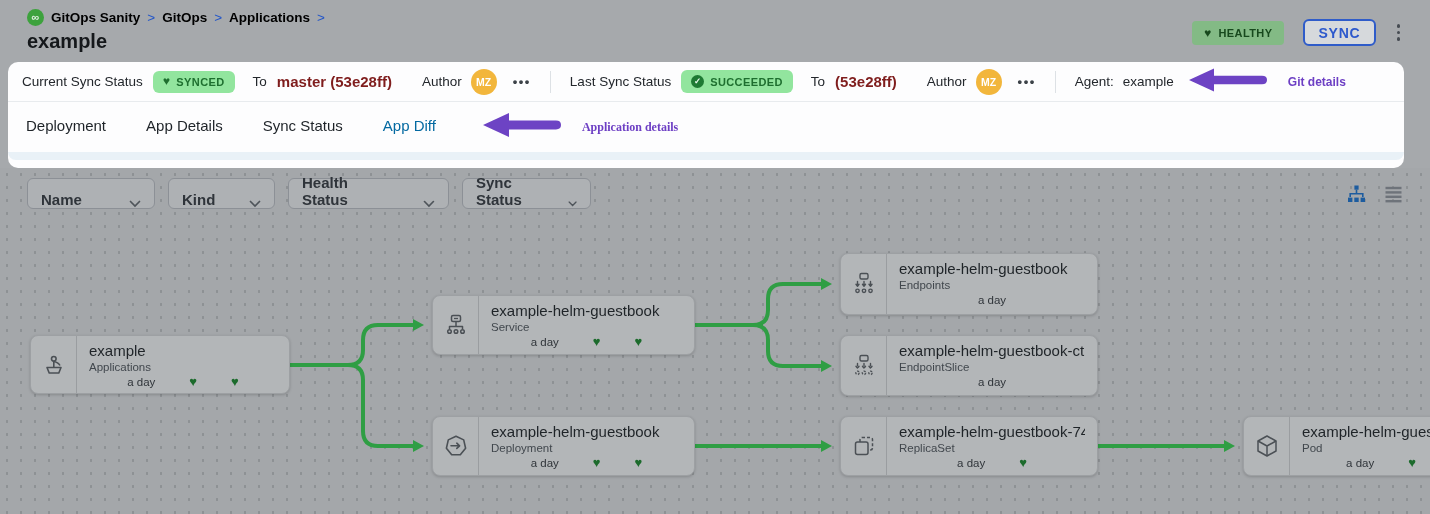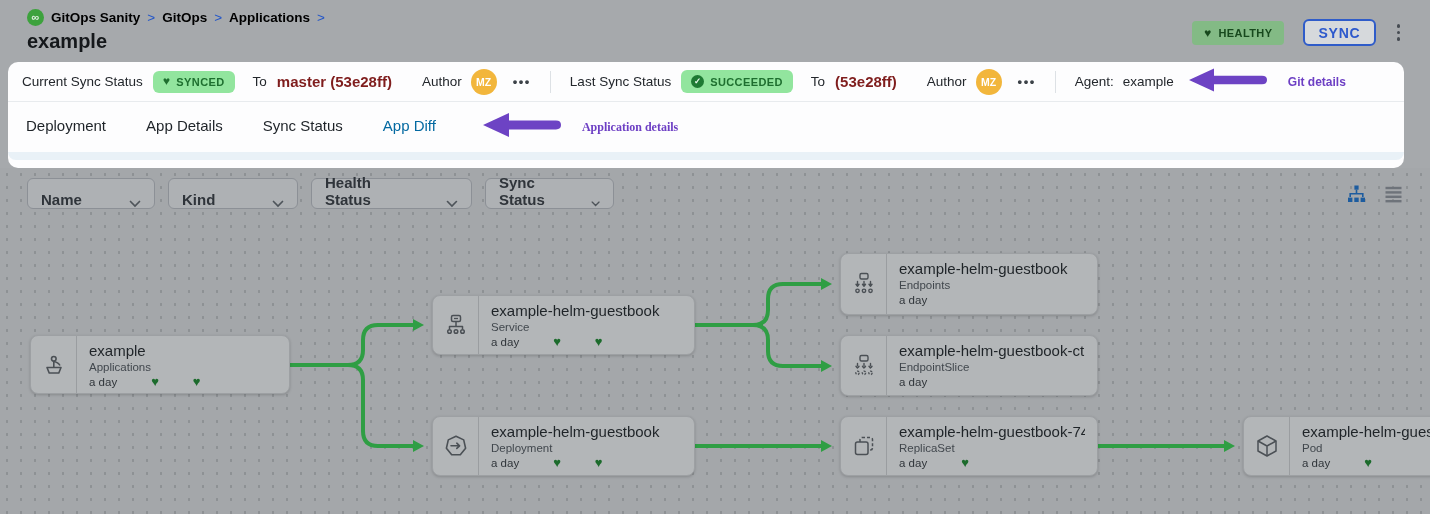--- a/index.html
+++ b/index.html
@@ -64,21 +64,21 @@
   .chip svg { margin-left:26px; }
   .view-toggles { position:absolute; top:17px; right:28px; display:flex; gap:19px; align-items:center; }
   .view-toggles svg { cursor:pointer; }
 
   
   .node { position:absolute; background:#b3b6b8; border:1px solid #9da0a3; border-radius:8px; display:flex; box-shadow:0 1px 3px rgba(0,0,0,.18); }
   .node-icon { width:46px; flex:0 0 46px; display:flex; align-items:center; justify-content:center; border-right:1px solid #9a9da0; }
   .node-body { flex:1; min-width:0; padding:6px 12px 5px; overflow:hidden; }
   .node-title { font-size:15px; color:#1f2428; white-space:nowrap; overflow:hidden; }
   .node-kind { font-size:11.5px; color:#41474d; margin-top:2px; }
-  .node-meta { font-size:11.5px; color:#30353a; margin-top:3px; display:flex; align-items:center; }
+  .node-meta { font-size:11.5px; color:#30353a; margin-top:3px; display:flex; align-items:center;justify-content:center; }
   .n-heart { color:#1c6b2c; font-size:13px; margin-left:34px; line-height:10px; }
   .edges { position:absolute; top:0; left:0; pointer-events:none; }
 </style>
 </head>
 <body>
 
 <div class="header">
   <div class="breadcrumb">
     <span class="crumb-logo">∞</span>
     <span class="crumb-link">GitOps Sanity</span>
@@ -177,21 +177,21 @@
     </g>
   </svg>
 
   <div class="filter-bar">
     <div class="chip" style="width:128px">
       <span>Name</span>
       <svg width="12" height="8" viewBox="0 0 12 8">
           <path d="M1.5 1.5 L6 6 L10.5 1.5" stroke="#4e545a" stroke-width="1.7" fill="none" stroke-linecap="round"></path>
         </svg>
     </div>
-    <div class="chip" style="width:130px">
+    <div class="chip" style="width:107px">
       <span>Kind</span>
       <svg width="12" height="8" viewBox="0 0 12 8">
           <path d="M1.5 1.5 L6 6 L10.5 1.5" stroke="#4e545a" stroke-width="1.7" fill="none" stroke-linecap="round"></path>
         </svg>
     </div>
     <div class="chip" style="width:161px">
       <span>Health Status</span>
       <svg width="12" height="8" viewBox="0 0 12 8">
           <path d="M1.5 1.5 L6 6 L10.5 1.5" stroke="#4e545a" stroke-width="1.7" fill="none" stroke-linecap="round"></path>
         </svg>

